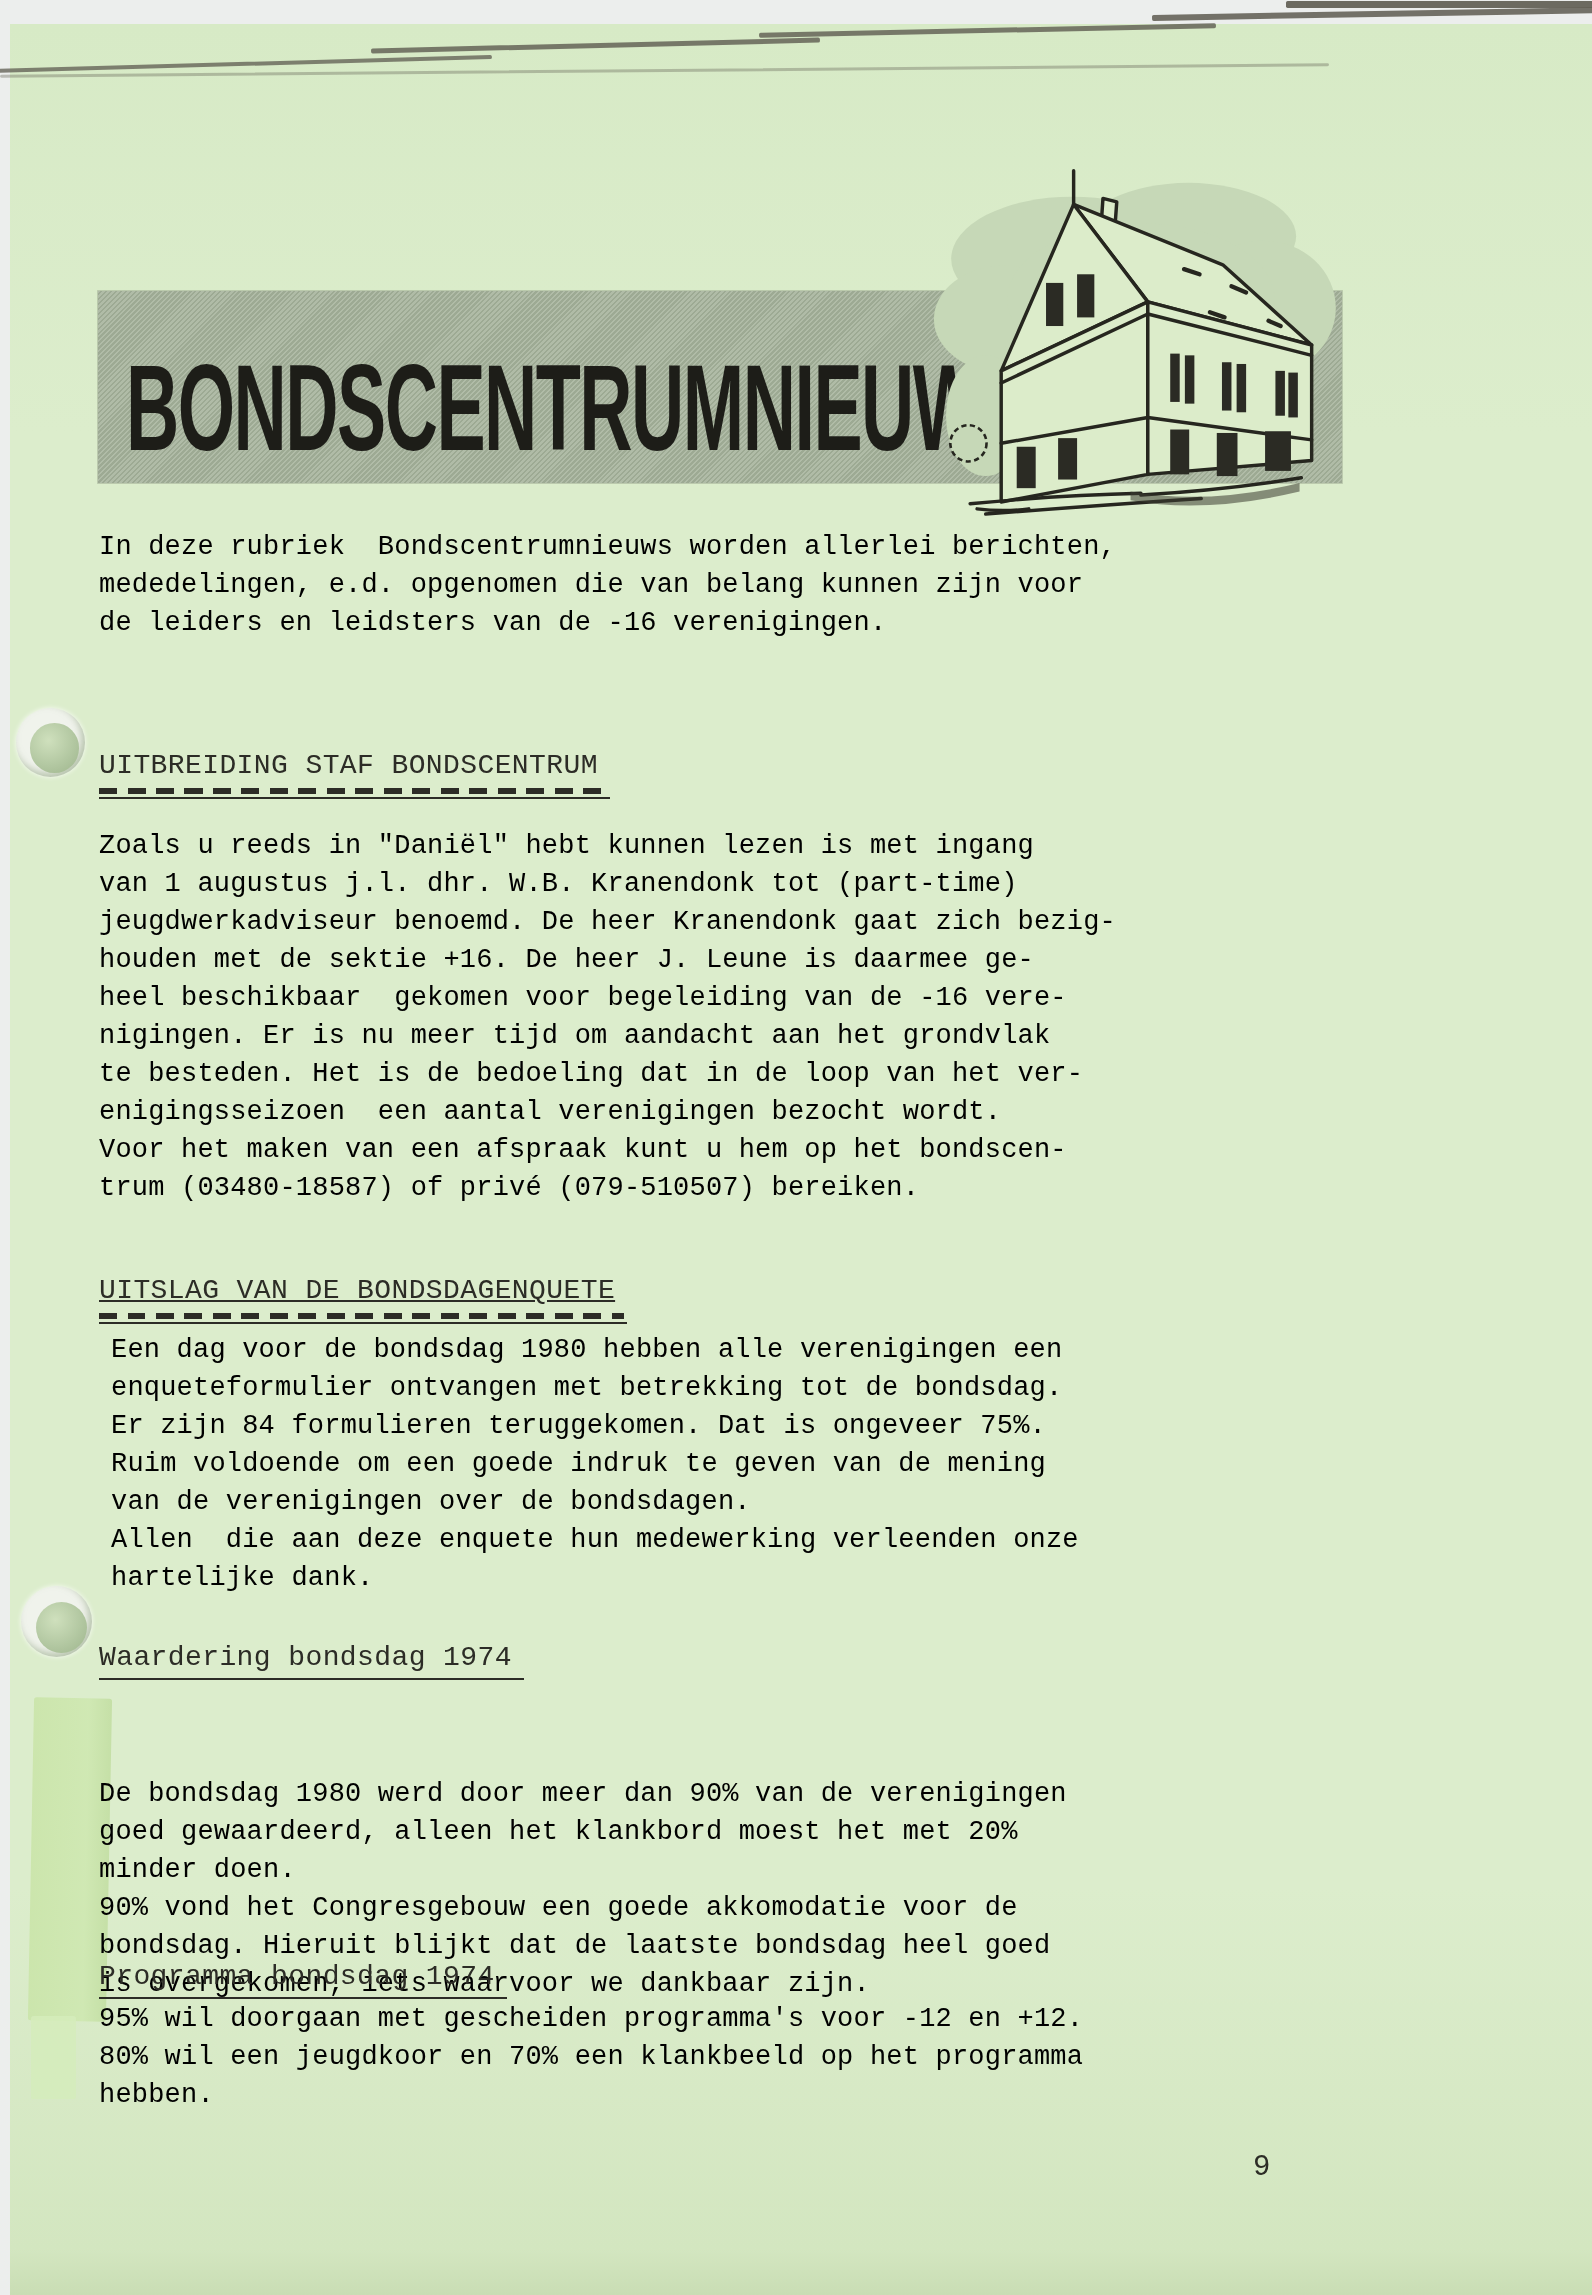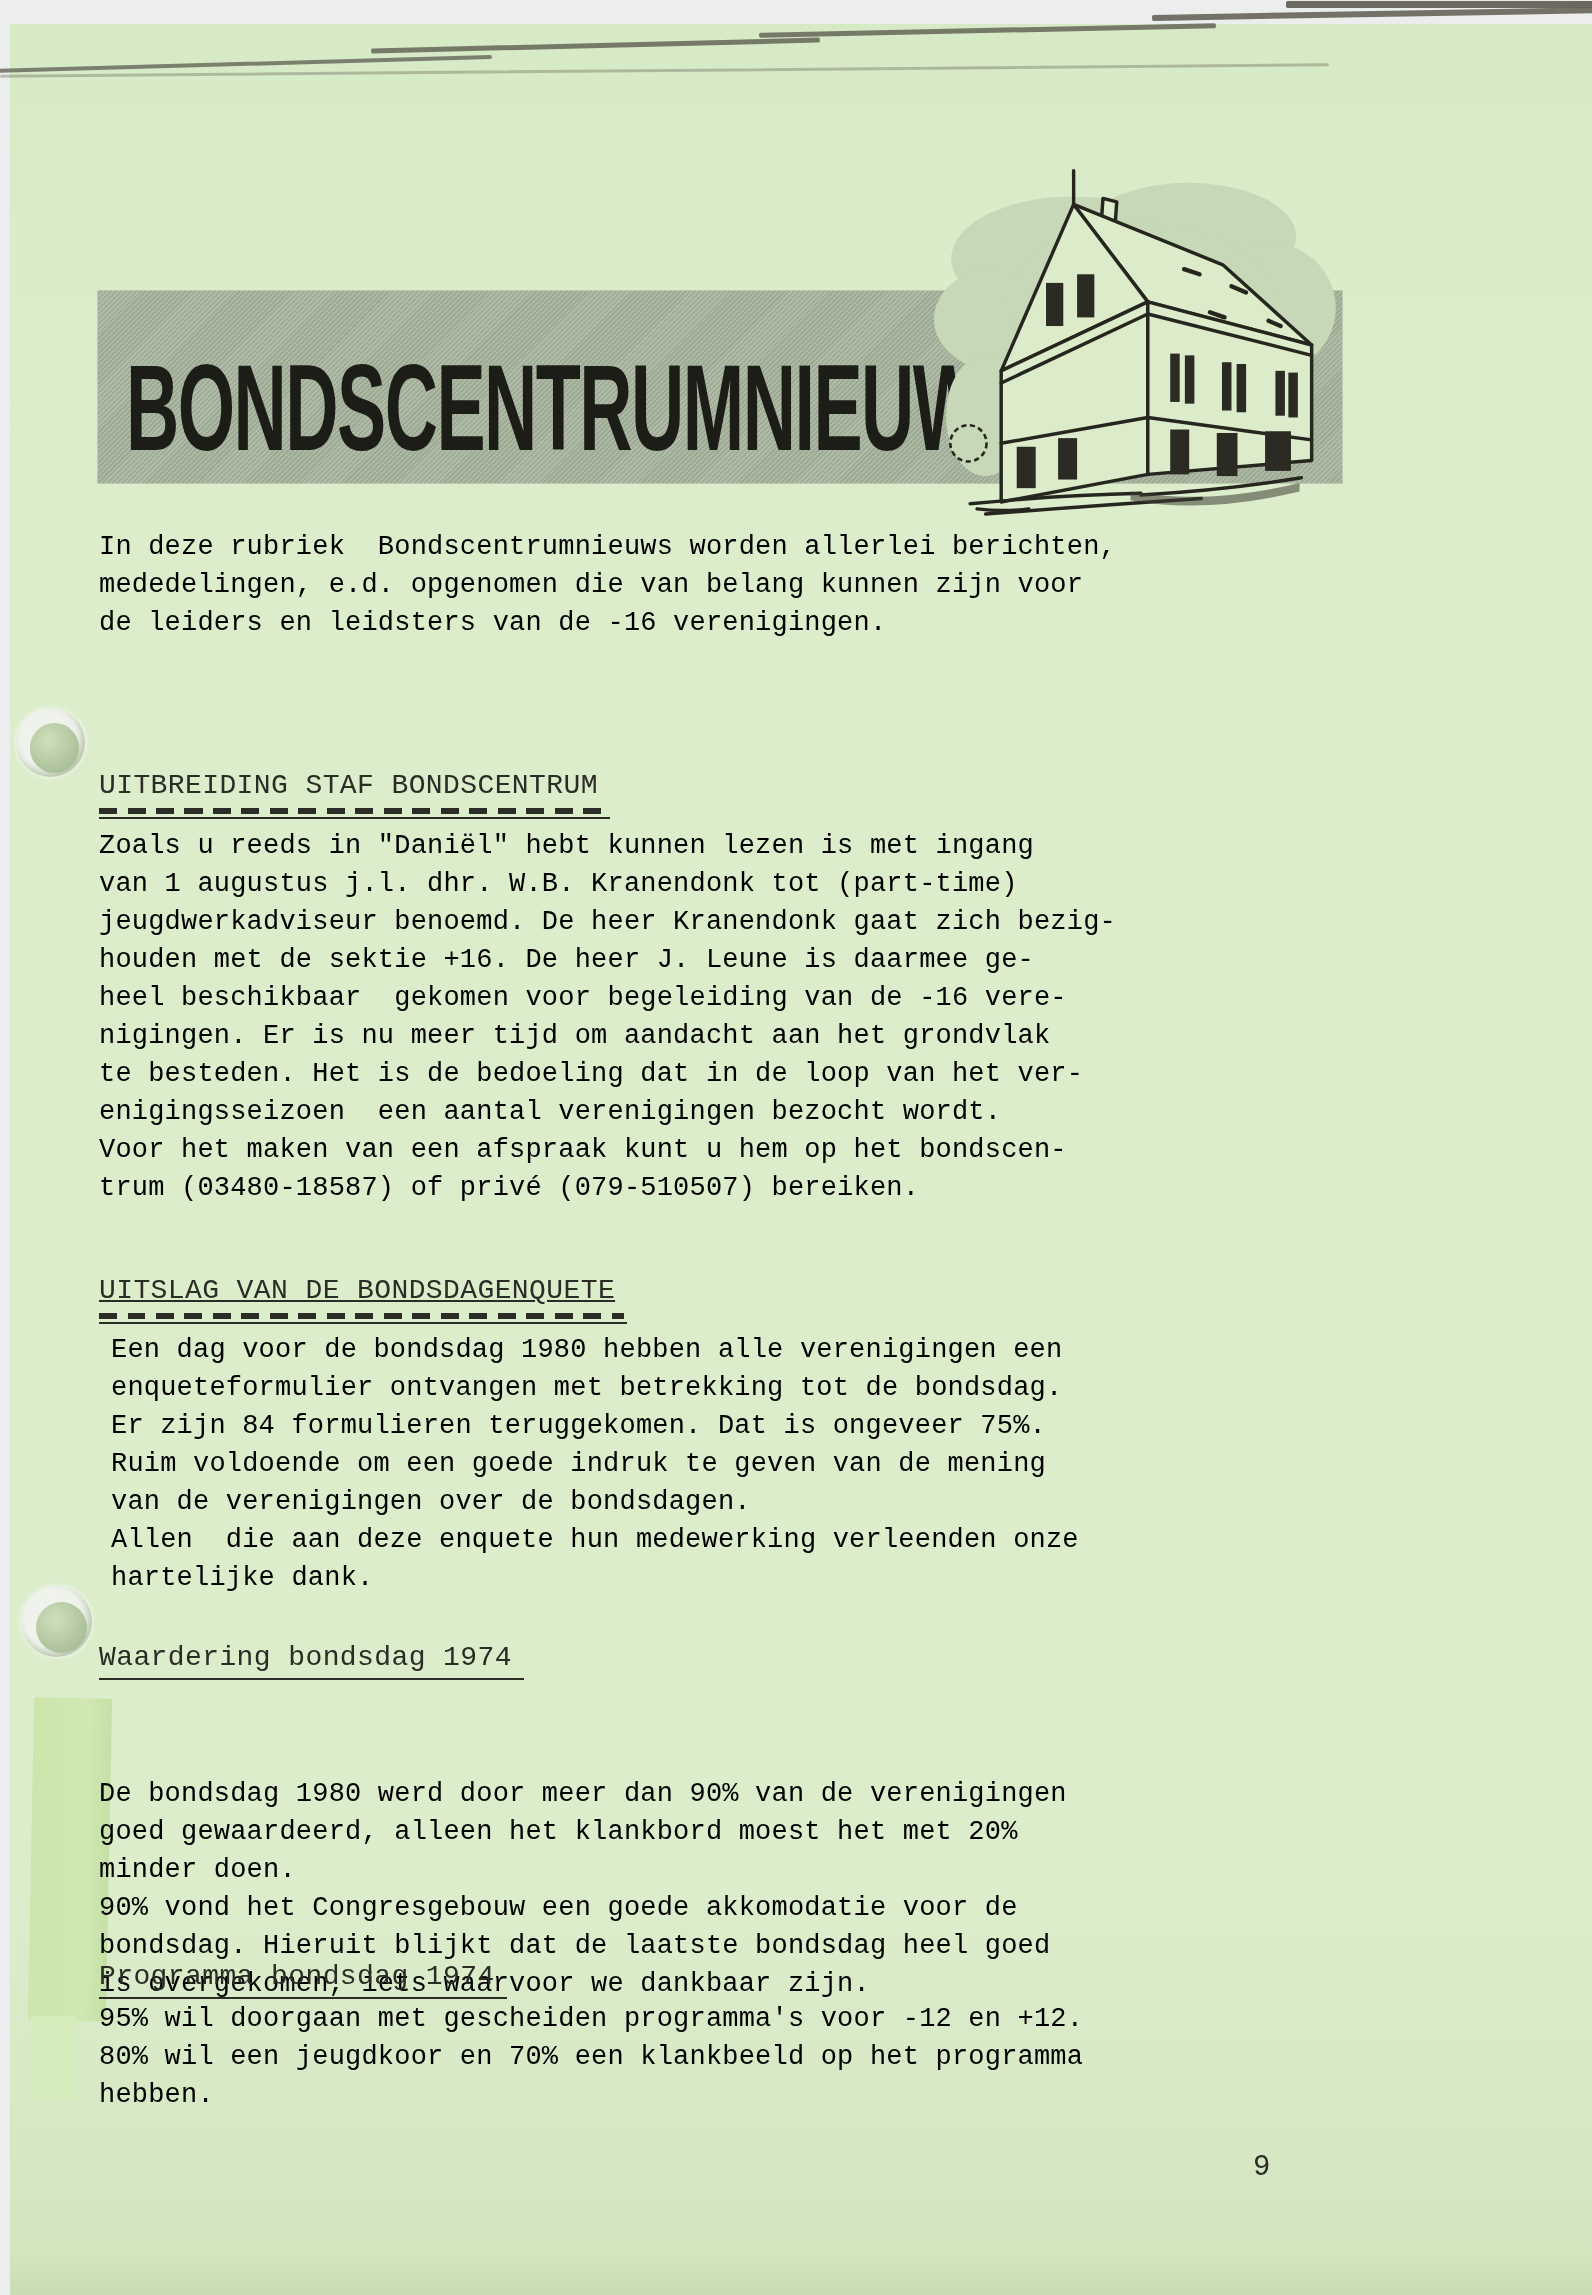--- a/index.html
+++ b/index.html
@@ -58,21 +58,21 @@
     position:absolute;left:99px;color:#2c2c26;
     font-size:28px;line-height:35px;white-space:nowrap;display:inline-block;
     letter-spacing:0.4px;
   }
   .h-underline{border-bottom:2.6px solid #2c2c26;padding-bottom:2.6px;padding-right:12px;}
   .h-dashed::after{
     content:"";display:block;height:6px;margin-top:5.2px;width:calc(100% + 8.6px);
     background:repeating-linear-gradient(90deg,#2c2c26 0 18px,transparent 18px 28.5px);
   }
   .intro{top:528px;}
-  .s1-h{top:768px;text-align:right;}  .s1-b{top:827px;}
+  .s1-h{top:748px;text-align:right;}  .s1-b{top:827px;}
   .s2-h{top:1273px;text-decoration:underline;} .s2-b{top:1331px;margin-left:12px;}
   .s3-h{top:1640px;} .s3-b{top:1775px;}
   .s4-h{top:1959px;} .s4-b{top:2000px;}
   .pagenum{position:absolute;left:1253px;top:2151px;font-size:29px;color:#2c2c26;}
 </style>
 </head>
 <body>
 
 <div class="paper"></div>
 

